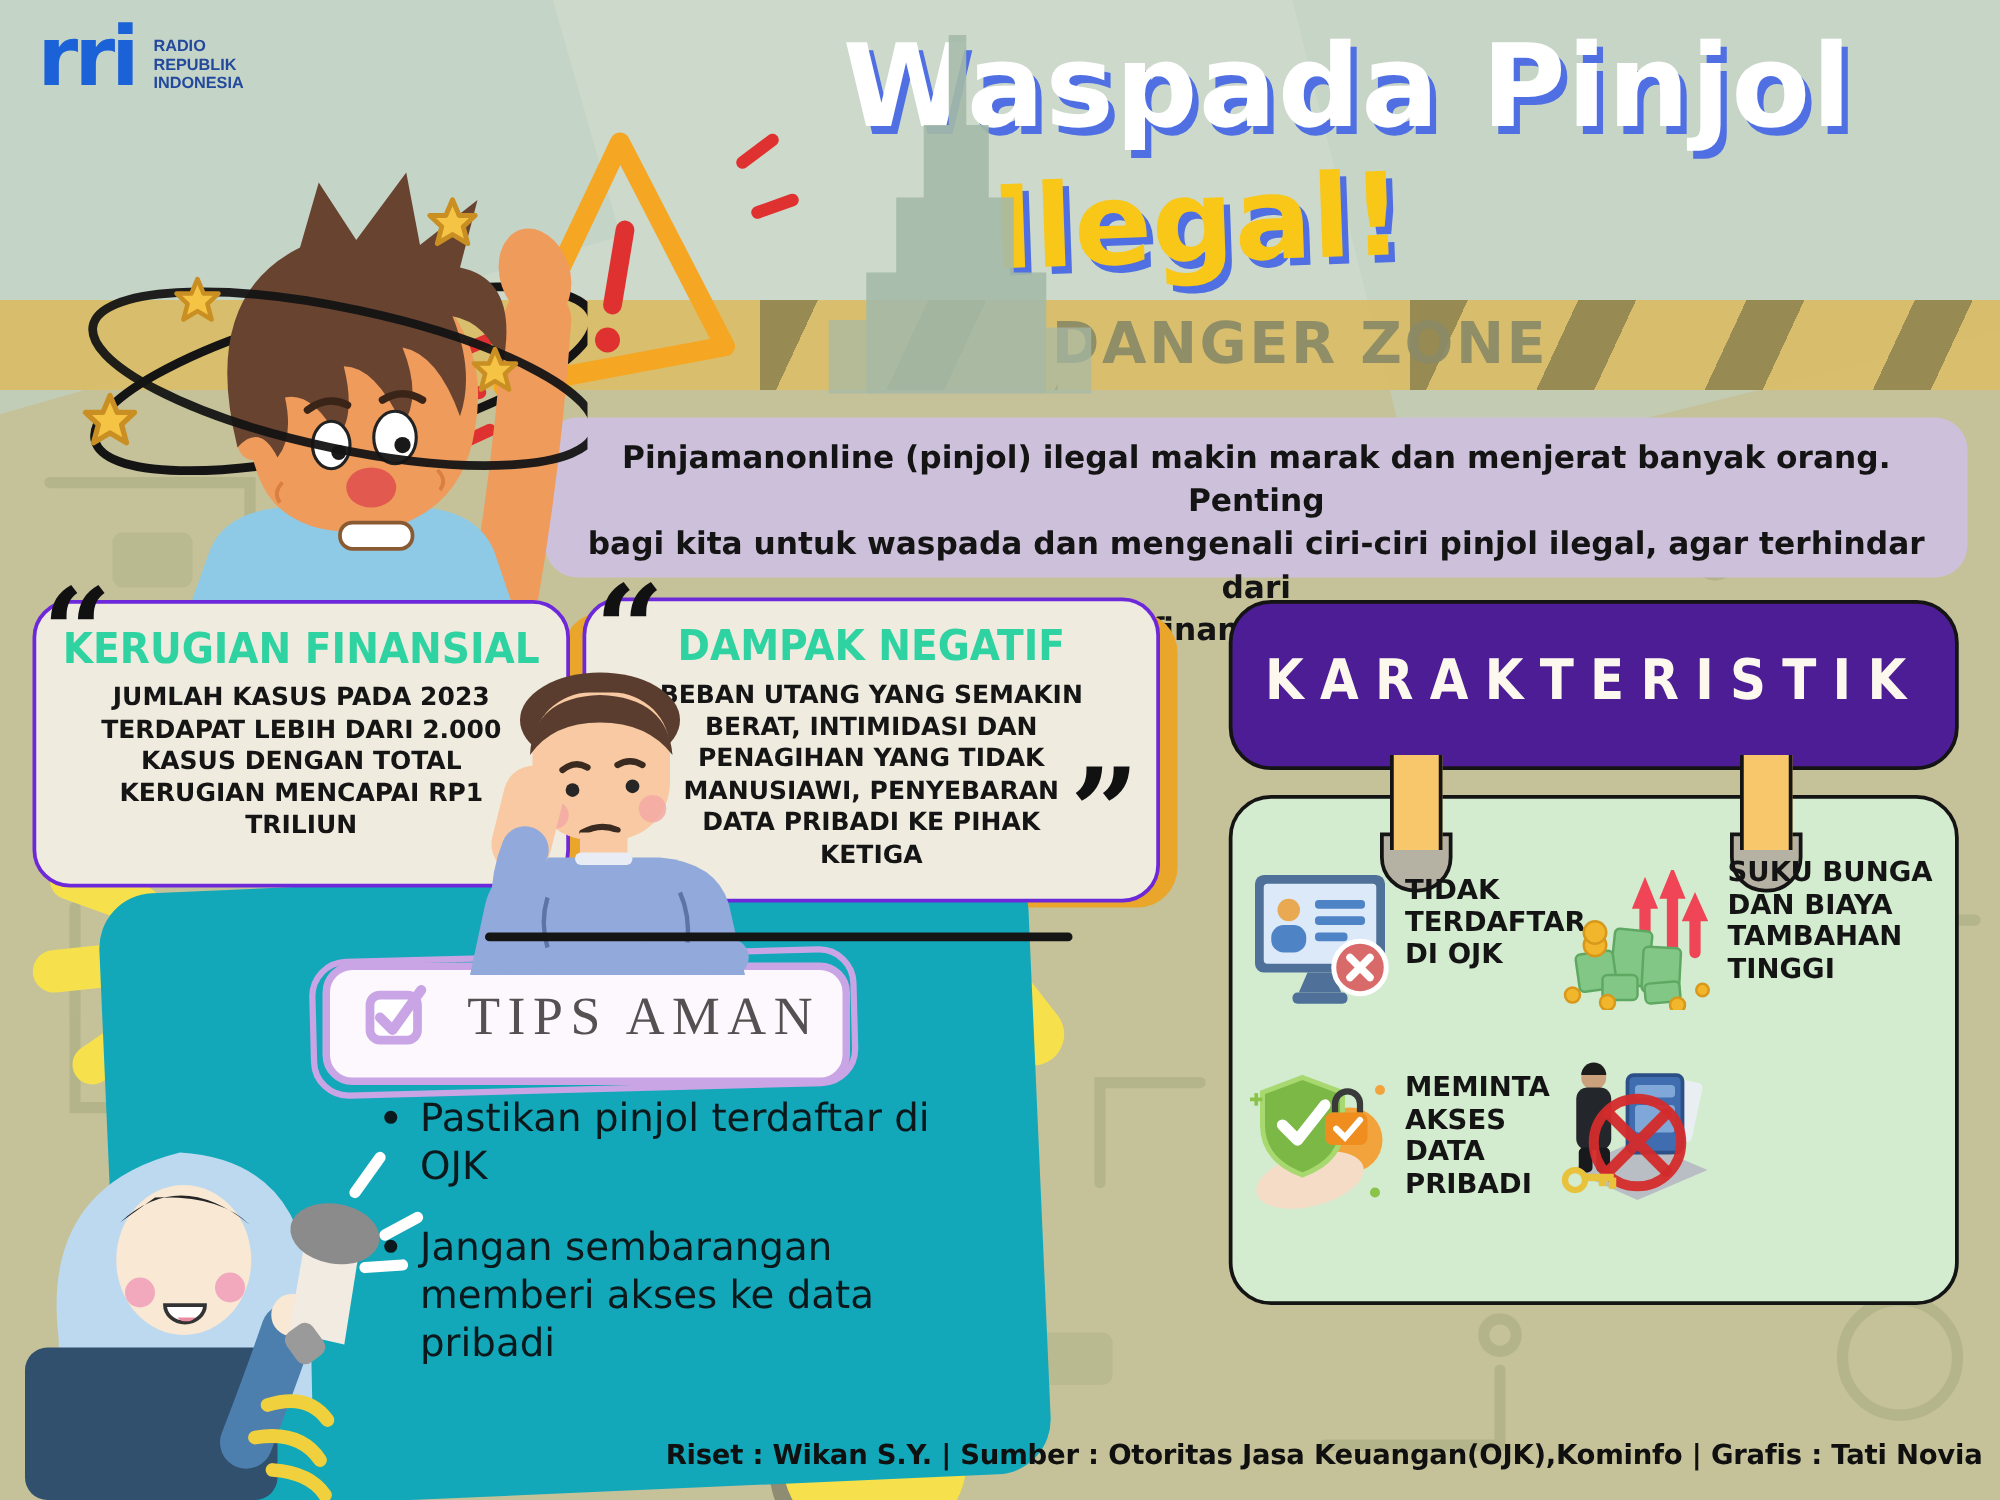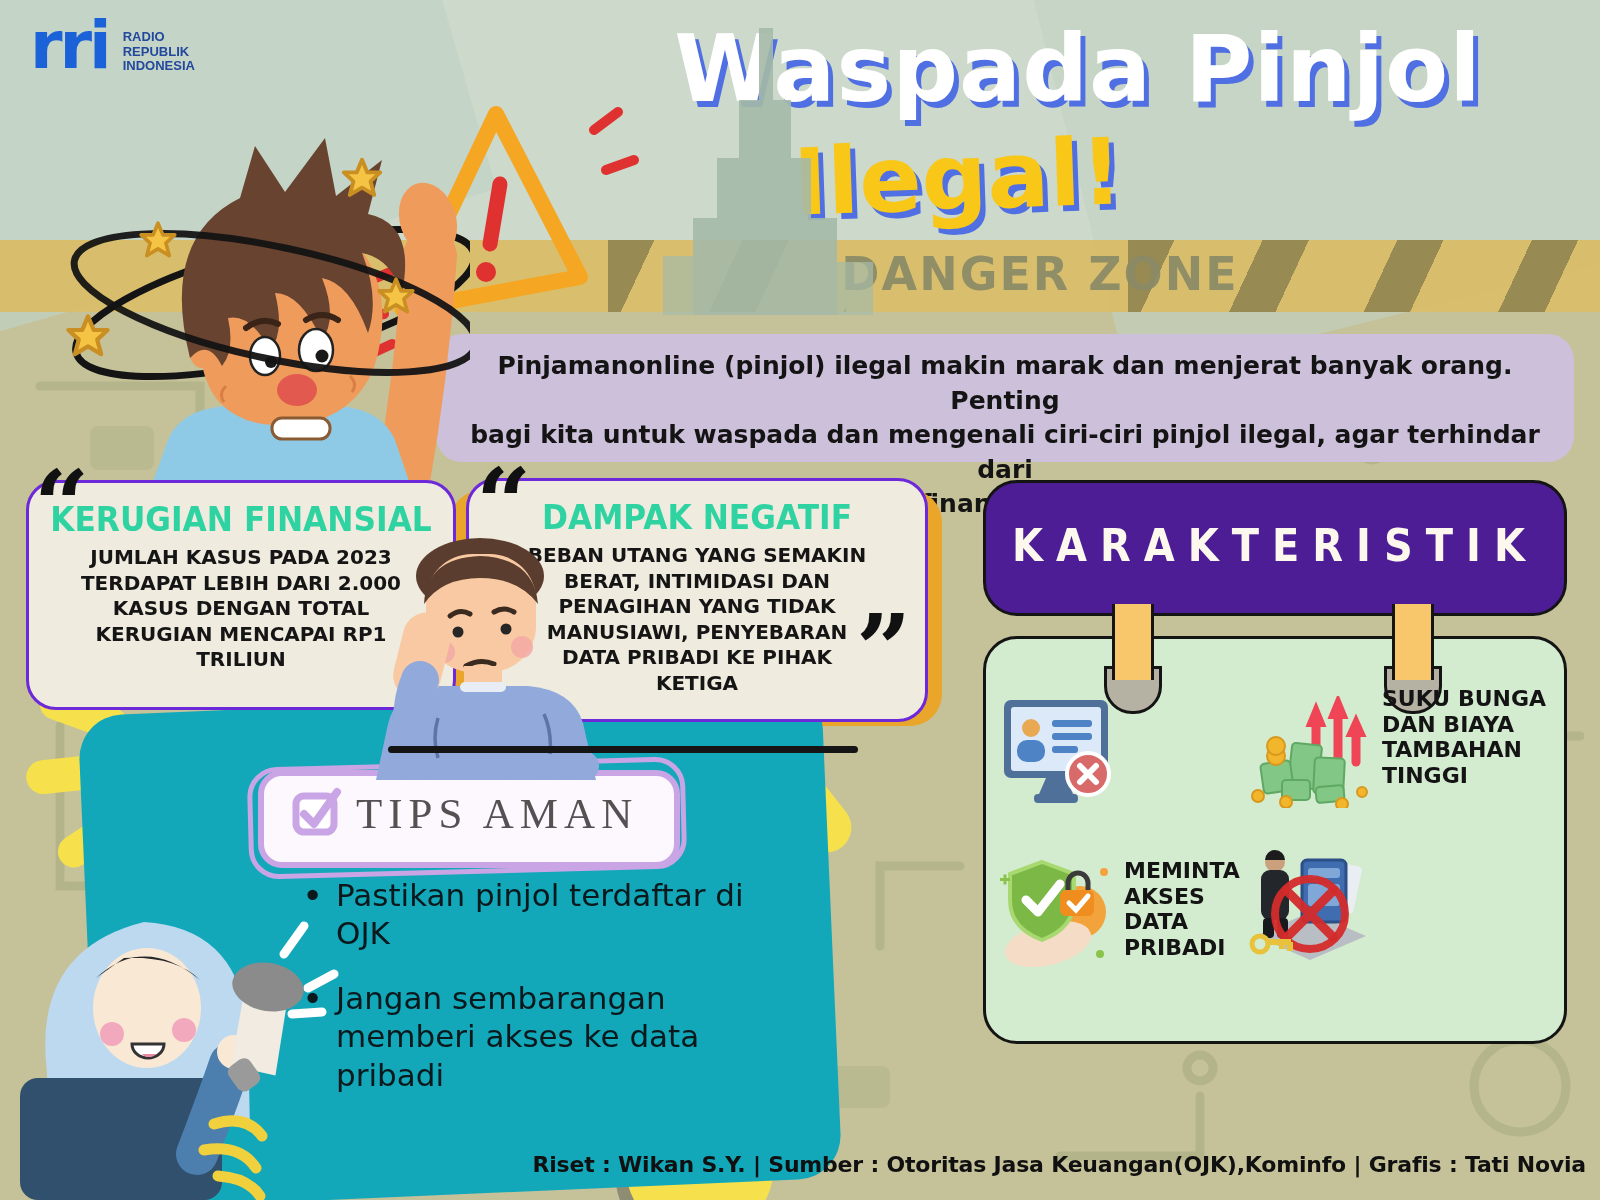--- a/index.html
+++ b/index.html
@@ -70,21 +70,21 @@
 
   
   .spark{background:#f6e14d;border-radius:26px;z-index:3;}
   .spark-sh{box-shadow:-9px 10px 0 rgba(88,88,76,.5);}
   .teal-card{left:88px;top:700px;width:744px;height:494px;background:#12a8ba;border-radius:44px;
              transform:rotate(-2.5deg);z-index:4;}
   .pill-outer{left:248px;top:762px;width:428px;height:102px;border:5px solid #c9a5e5;border-radius:30px;
               transform:rotate(-1.5deg);z-index:5;}
   .pill{left:258px;top:770px;width:410px;height:86px;background:#fcf8fd;border:6px solid #c9a5e5;
         border-radius:24px;z-index:5;}
-  .tips-title{left:356px;top:770px;width:300px;text-align:left;line-height:88px;
+  .tips-title{left:356px;top:770px;width:300px;text-align:right;line-height:88px;
               font-family:"Liberation Serif",serif;font-size:43px;color:#565052;letter-spacing:6px;z-index:6;}
   .bullets{left:298px;top:876px;width:512px;margin:0;padding:0;list-style:none;z-index:5;}
   .bullets li{position:relative;padding-left:38px;margin-bottom:26px;font-family:"DejaVu Sans",sans-serif;
               font-size:31px;line-height:1.24;font-weight:normal;color:#0b191c;}
   .bullets li::before{content:"•";position:absolute;left:4px;top:-2px;font-size:36px;}
 
   .credits{right:14px;top:1152px;white-space:nowrap;font-family:"DejaVu Sans",sans-serif;
            font-size:22px;font-weight:bold;color:#101010;z-index:7;letter-spacing:-.2px;}
 </style>
 </head>
@@ -260,20 +260,23 @@
     <rect x="50" y="35" width="40" height="7" rx="3" fill="#4e83c6"></rect>
     <rect x="50" y="48" width="26" height="7" rx="3" fill="#4e83c6"></rect>
     <path d="M44 80 h20 l7 16 h-34 Z" fill="#4f7099"></path>
     <rect x="32" y="96" width="44" height="9" rx="4" fill="#4f7099"></rect>
     <circle cx="86" cy="76" r="21" fill="#d96a6a" stroke="#fff" stroke-width="4"></circle>
     <g stroke="#fff" stroke-width="6" stroke-linecap="round">
       <path d="M78 68 L94 84"></path>
         <path d="M94 68 L78 84"></path>
     </g>
   </svg>
+  <div class="abs klabel pre" style="left:1124px;top:700px;width:150px">TIDAK
+TERDAFTAR
+DI OJK</div>
 
   <svg class="abs" style="left:1250px;top:696px;z-index:5" width="120" height="112" viewBox="0 0 120 112">
     <g stroke="#ef4556" stroke-width="9" stroke-linecap="round" fill="#ef4556">
       <path d="M66 56 V26" fill="none"></path>
         <path d="M57 30 L66 8 L75 30 Z" stroke-width="2"></path>
       <path d="M88 62 V18" fill="none"></path>
         <path d="M79 22 L88 0 L97 22 Z" stroke-width="2"></path>
       <path d="M106 66 V36" fill="none"></path>
         <path d="M97 40 L106 20 L115 40 Z" stroke-width="2"></path>
     </g>

